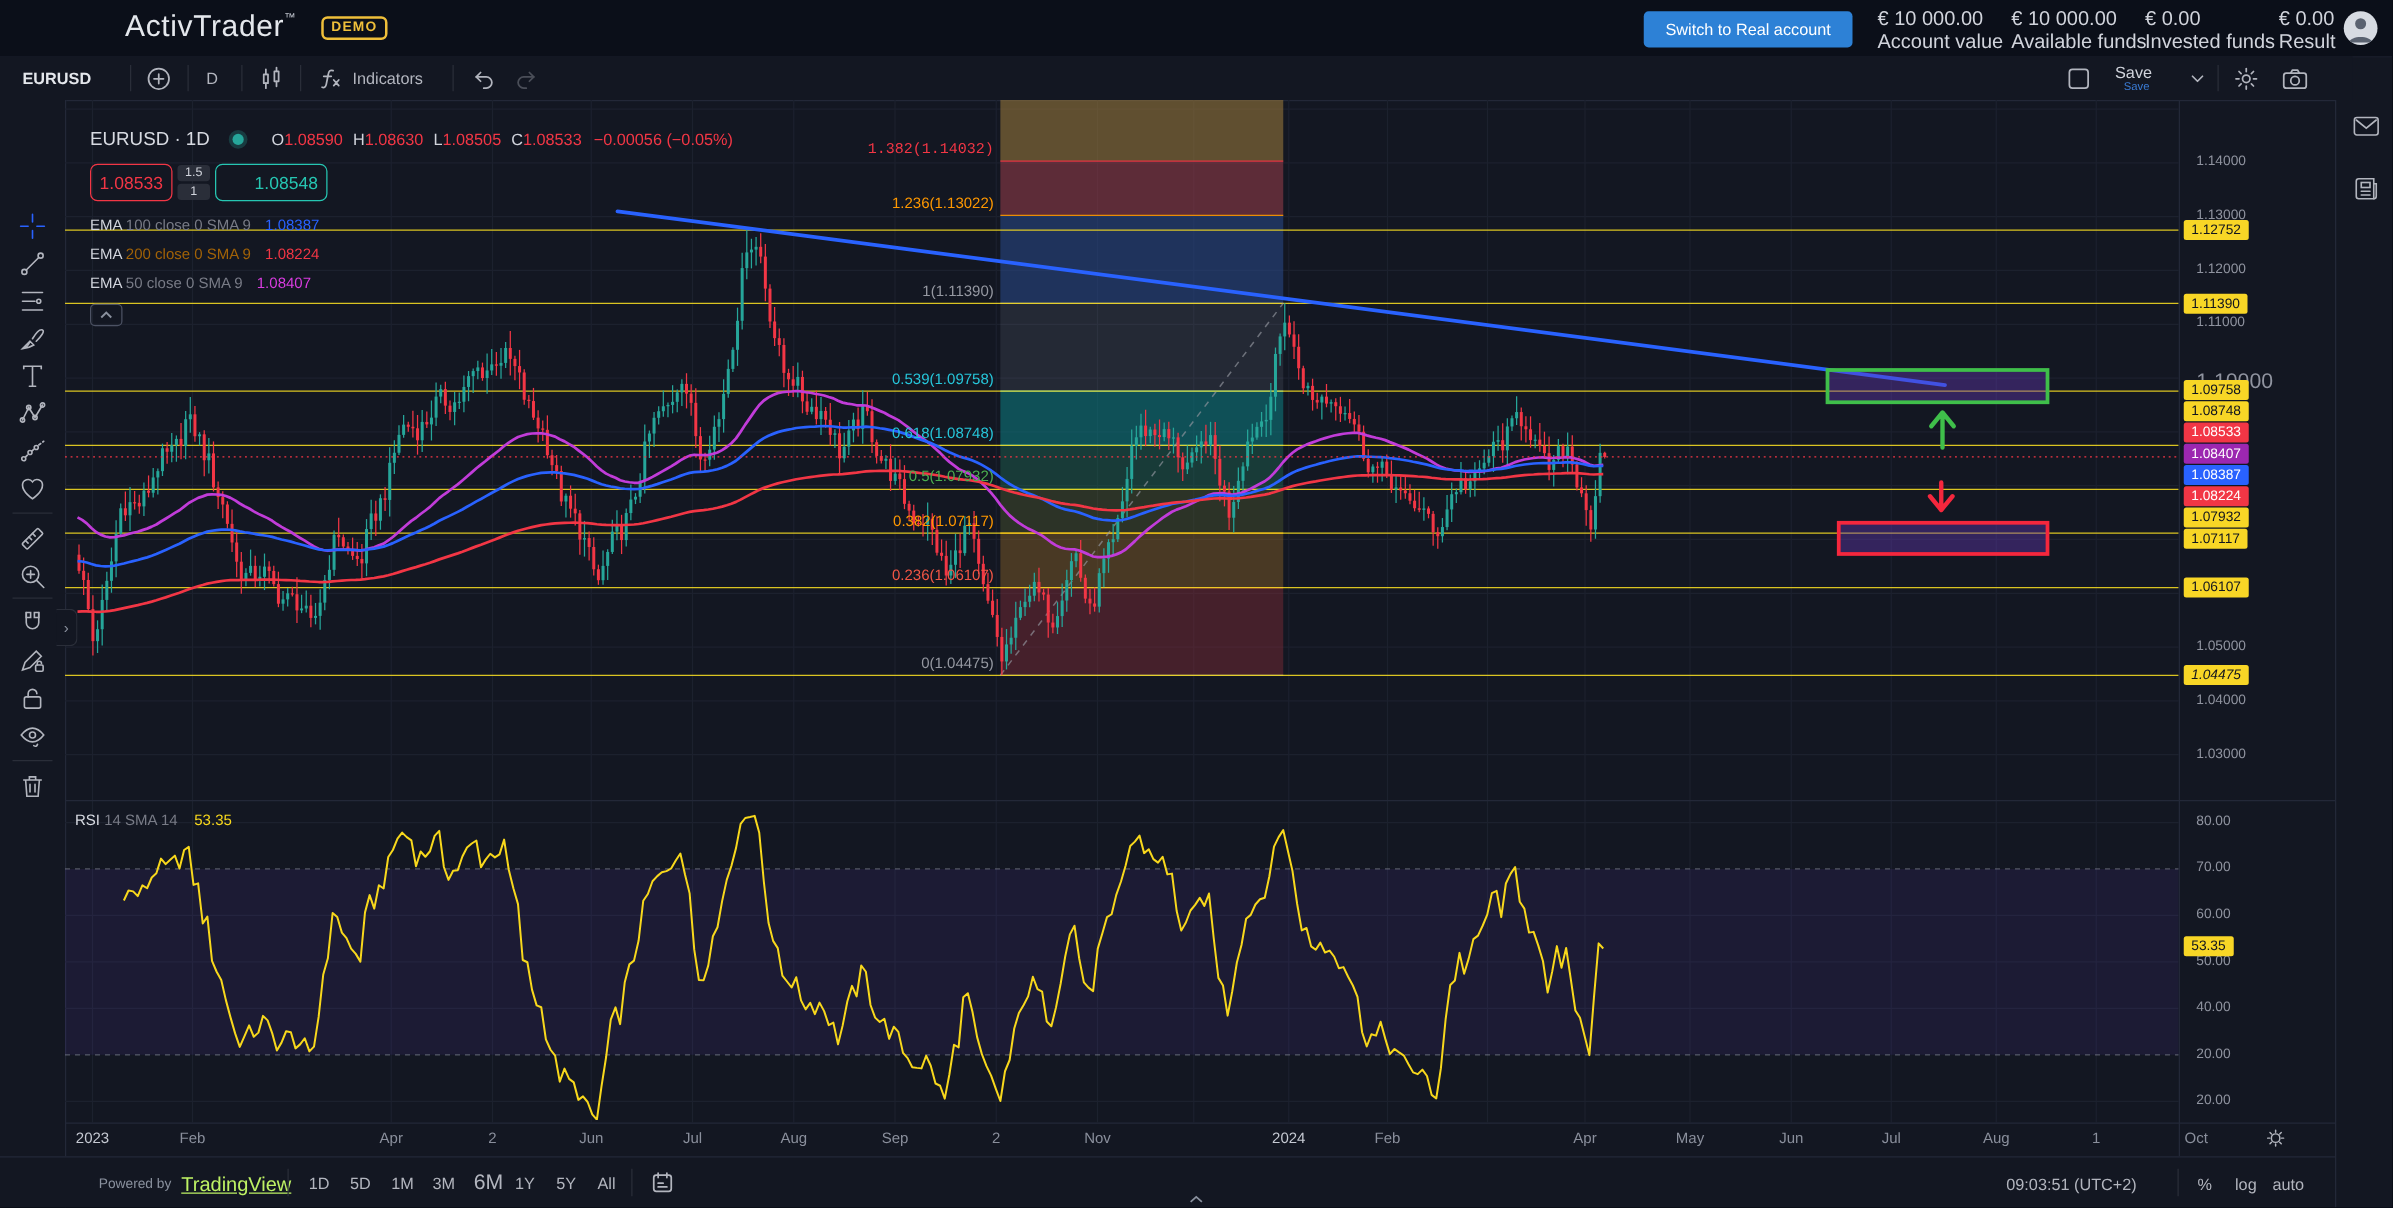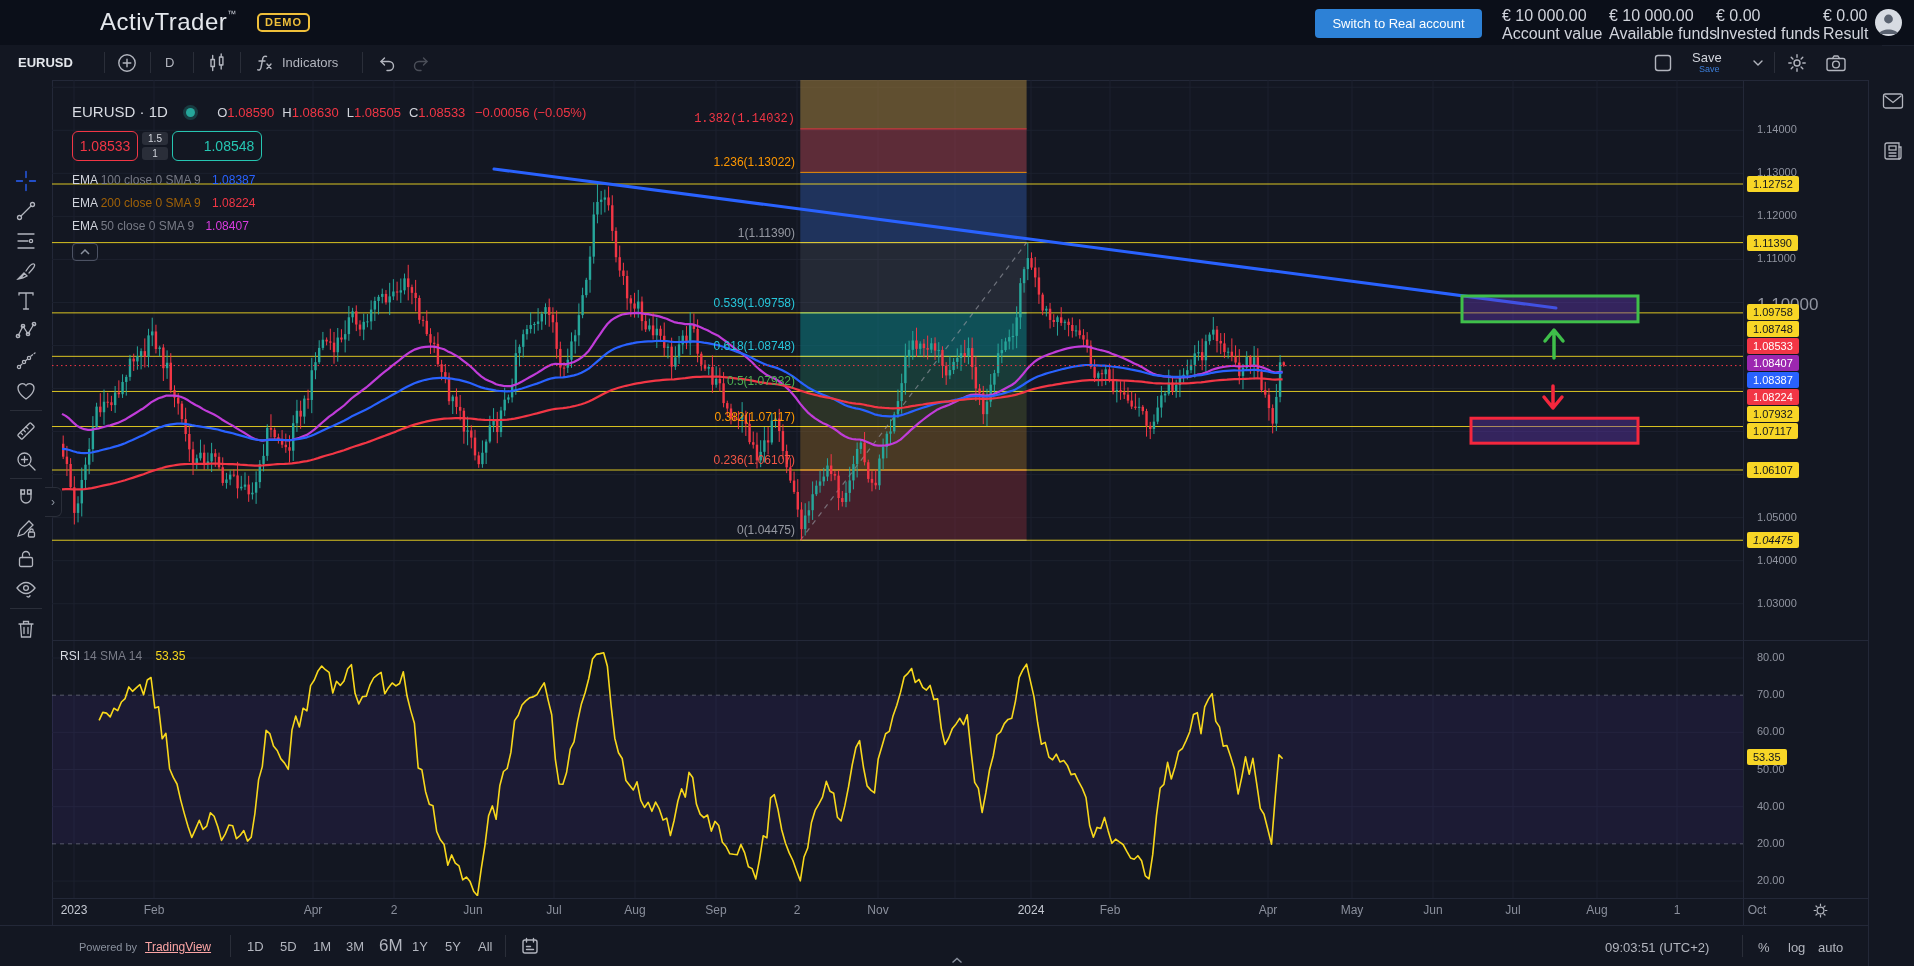--- a/index.html
+++ b/index.html
@@ -39,21 +39,21 @@
   .chip{min-width:20px;padding:0 3px;height:13px;border-radius:3px;background:#2a2e39;color:#d1d4dc;font-size:10px;
         display:flex;align-items:center;justify-content:center;}
   .ind-row{position:absolute;left:0;font-size:12px;white-space:nowrap;}
   .caret-btn{position:absolute;left:0;top:140px;width:24px;height:16px;border:1px solid #4c5263;border-radius:4px;
         display:flex;align-items:center;justify-content:center;cursor:pointer;}
   
   .bbar{position:absolute;left:0;top:925px;width:1914px;height:41px;background:#131722;border-top:1px solid #232838;}
   .bbar .vdiv{position:absolute;top:9px;width:1px;height:22px;background:#2a2e39;}
   .tf{position:absolute;top:0;height:40px;display:flex;align-items:center;font-size:13px;color:#b2b5be;cursor:pointer;}
   .powered{font-size:11px;color:#8a919e;}
-  .tvlink{color:#fca5a5;text-decoration:underline;cursor:pointer;font-size:12px;}
+  .tvlink{color:#bef264;text-decoration:underline;cursor:pointer;font-size:16px;}
   
   .rsb{position:absolute;left:1868px;top:80px;width:46px;height:886px;border-left:1px solid #232838;background:#131722;}
   .rsb .tool{left:11px;}
   .paneline{position:absolute;left:52px;width:1816px;height:1px;background:#232838;z-index:2;}
 </style>
 </head>
 <body>
 
 <div class="app">
 

